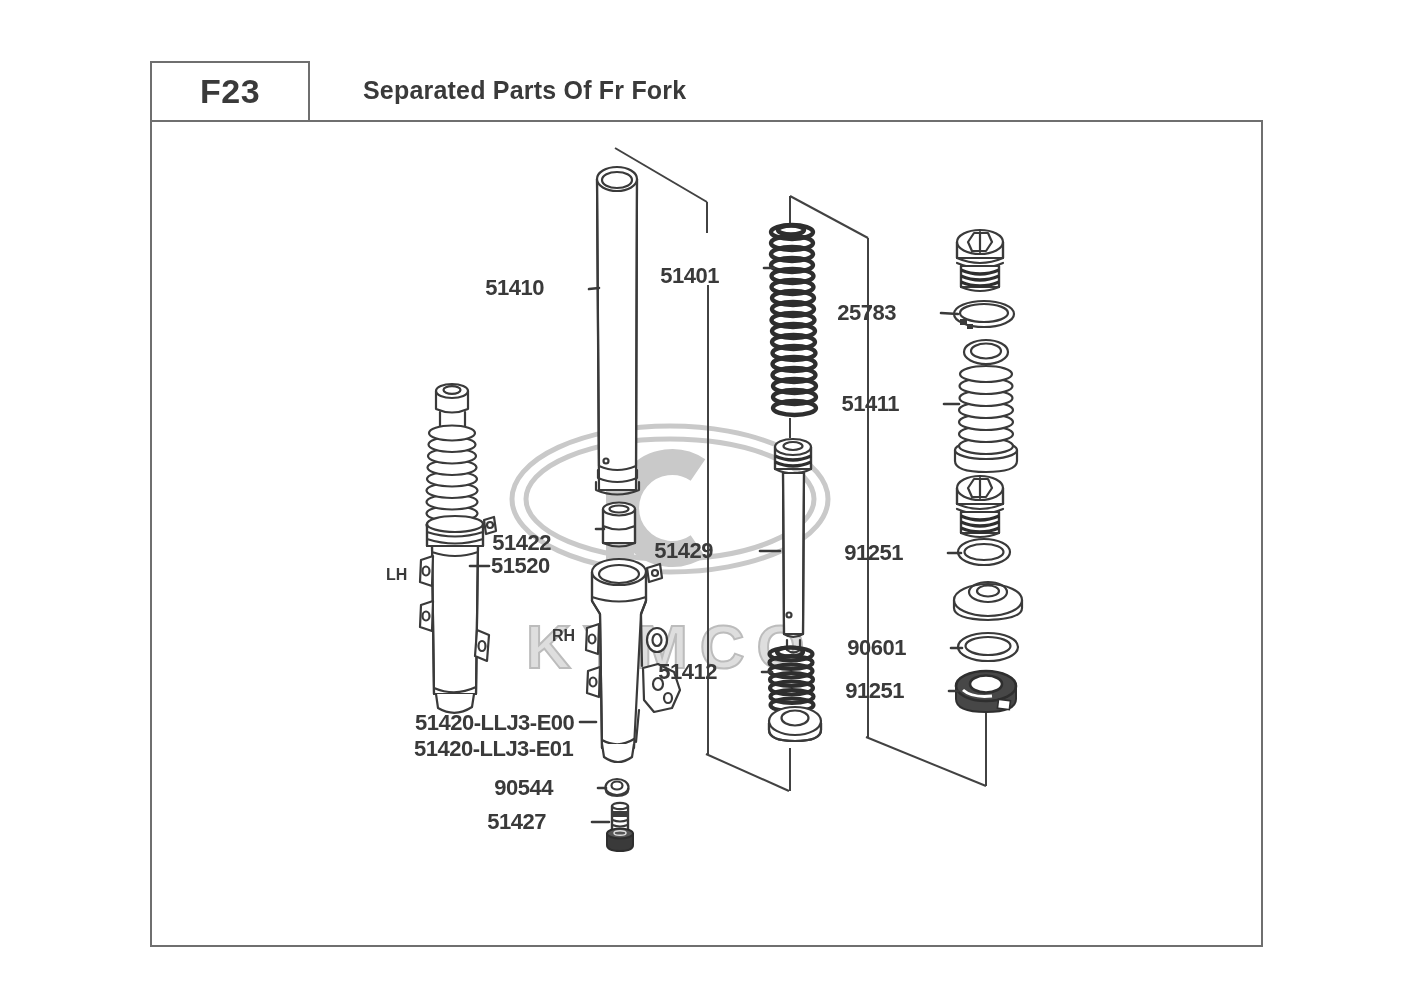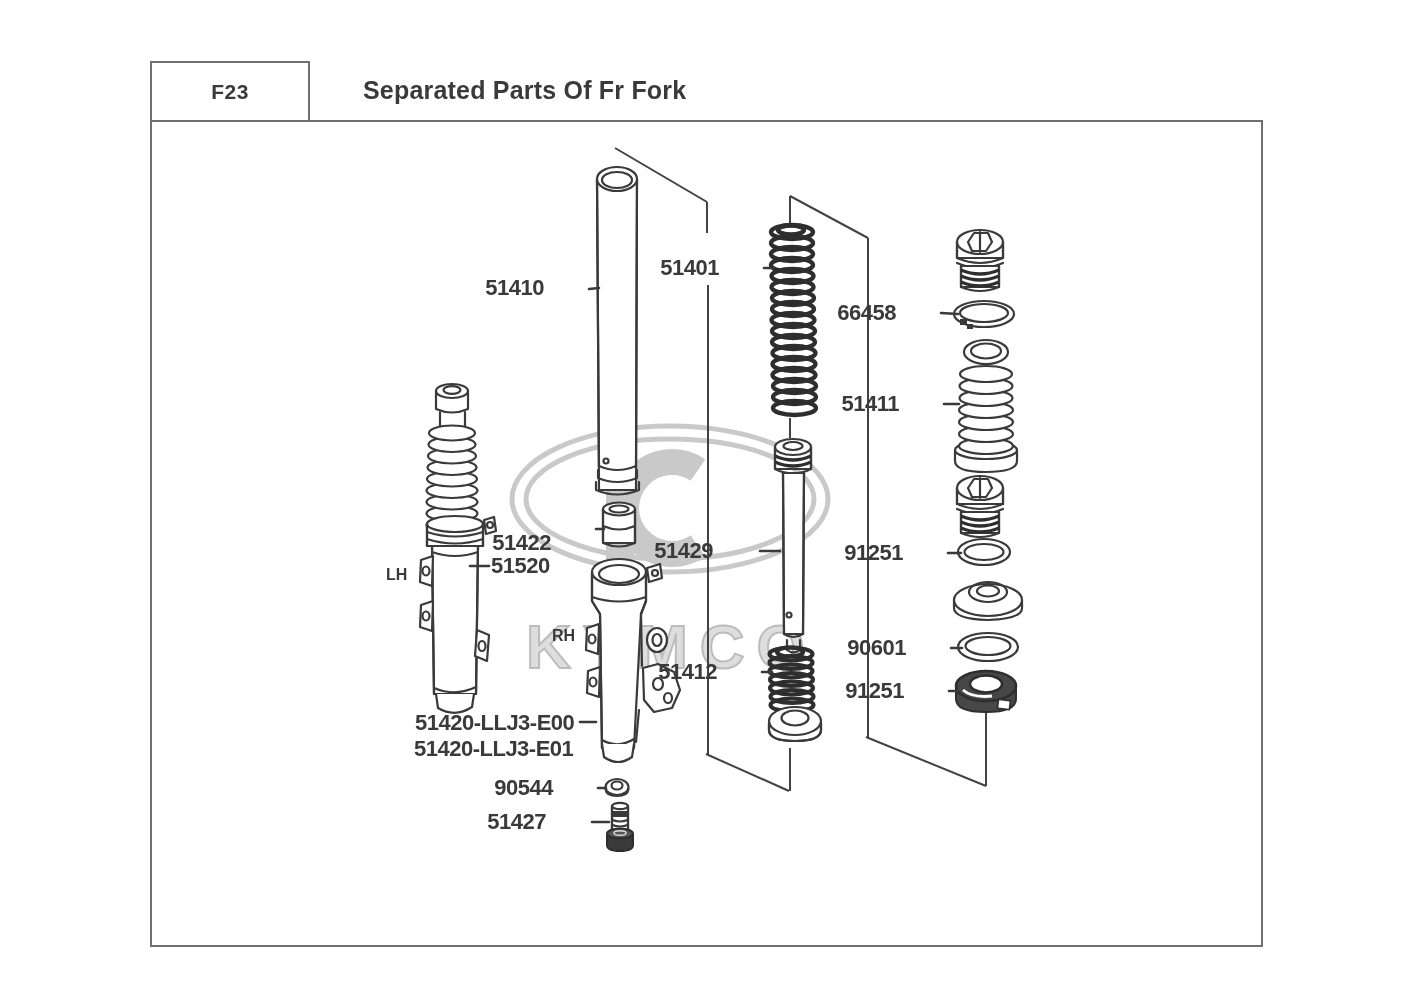--- a/index.html
+++ b/index.html
@@ -3,21 +3,21 @@
 <meta charset="utf-8">
 <style>
   html,body{margin:0;padding:0;background:#fff;}
   .sheet{position:relative;width:1415px;height:1000px;background:#ffffff;overflow:hidden;
          font-family:"Liberation Sans",sans-serif;color:#3a3a3a;}
   .main-frame{position:absolute;left:150px;top:120px;width:1113px;height:827px;
               border:2px solid #6f6f6f;box-sizing:border-box;background:transparent;}
   .code-box{position:absolute;left:150px;top:61px;width:160px;height:61px;
             border:2px solid #6f6f6f;box-sizing:border-box;display:flex;
             align-items:center;justify-content:center;}
-  .code-box span{font-weight:bold;font-size:21px;letter-spacing:0.5px;}
+  .code-box span{font-weight:bold;font-size:34px;letter-spacing:0.5px;}
   .sheet-title{position:absolute;left:363px;top:61px;height:59px;display:flex;align-items:center;
                font-weight:bold;font-size:25px;letter-spacing:0.2px;}
   .page-number{position:absolute;left:150px;top:949px;width:1113px;text-align:center;
                font-weight:bold;font-size:22px;}
   .diagram-svg{position:absolute;left:0;top:0;width:1415px;height:1000px;}
   .labels-layer{position:absolute;left:0;top:0;width:1372px;height:1000px;pointer-events:none;}
   .part-label{position:absolute;transform:translateY(-52%);font-weight:bold;font-size:22px;
               line-height:1;letter-spacing:-0.5px;white-space:nowrap;color:#3a3a3a;}
   .part-label.small{font-size:16px;letter-spacing:0;}
   
@@ -287,22 +287,22 @@
       <line class="dash" x1="949" y1="691" x2="958" y2="691"></line>
       <line class="dash" x1="762" y1="672" x2="772" y2="672"></line>
       <line class="dash" x1="580" y1="722" x2="596" y2="722"></line>
       <line class="dash" x1="598" y1="788" x2="606" y2="788"></line>
       <line class="dash" x1="592" y1="822" x2="609" y2="822"></line>
     </g>
   </svg>
 
   <div class="labels-layer">
       <div class="part-label" style="top: 288px; right: 828px;">51410</div>
-      <div class="part-label" style="top: 268px; right: 653px; margin-left: 8px;">51401</div>
-      <div class="part-label" style="top: 313px; right: 476px;">66458</div>
+      <div class="part-label" style="top: 276px; right: 653px; margin-left: 8px;">51401</div>
+      <div class="part-label" style="top: 313px; right: 476px;">25783</div>
       <div class="part-label" style="top: 404px; right: 473px;">51411</div>
       <div class="part-label" style="top: 543px; right: 821px;">51422</div>
       <div class="part-label" style="top: 566px; left: 491px;">51520</div>
       <div class="part-label small" style="top: 575px; left: 386px;">LH</div>
       <div class="part-label small" style="top: 636px; left: 552px;">RH</div>
       <div class="part-label" style="top: 551px; right: 659px;">51429</div>
       <div class="part-label" style="top: 553px; right: 469px;">91251</div>
       <div class="part-label" style="top: 648px; right: 466px;">90601</div>
       <div class="part-label" style="top: 691px; right: 468px;">91251</div>
       <div class="part-label" style="top: 672px; right: 655px;">51412</div>

